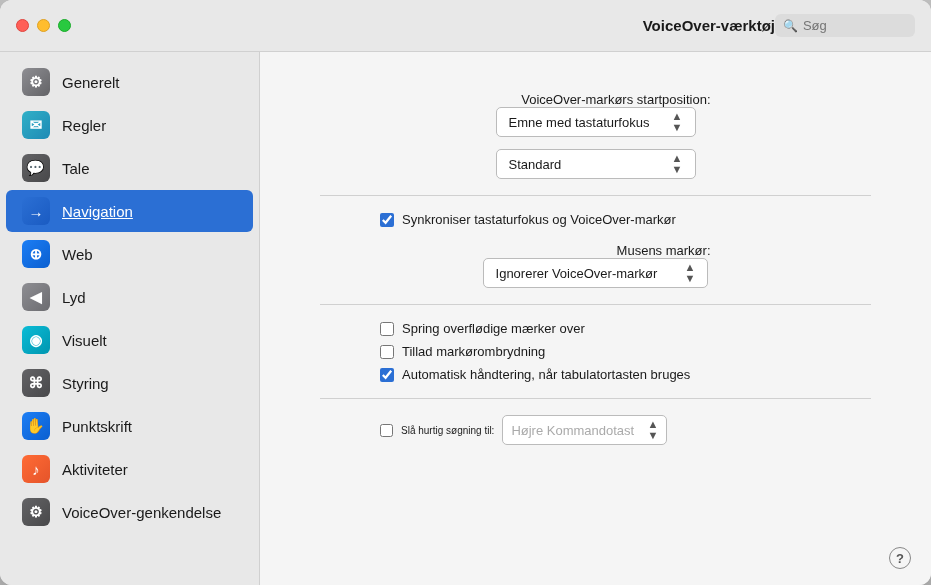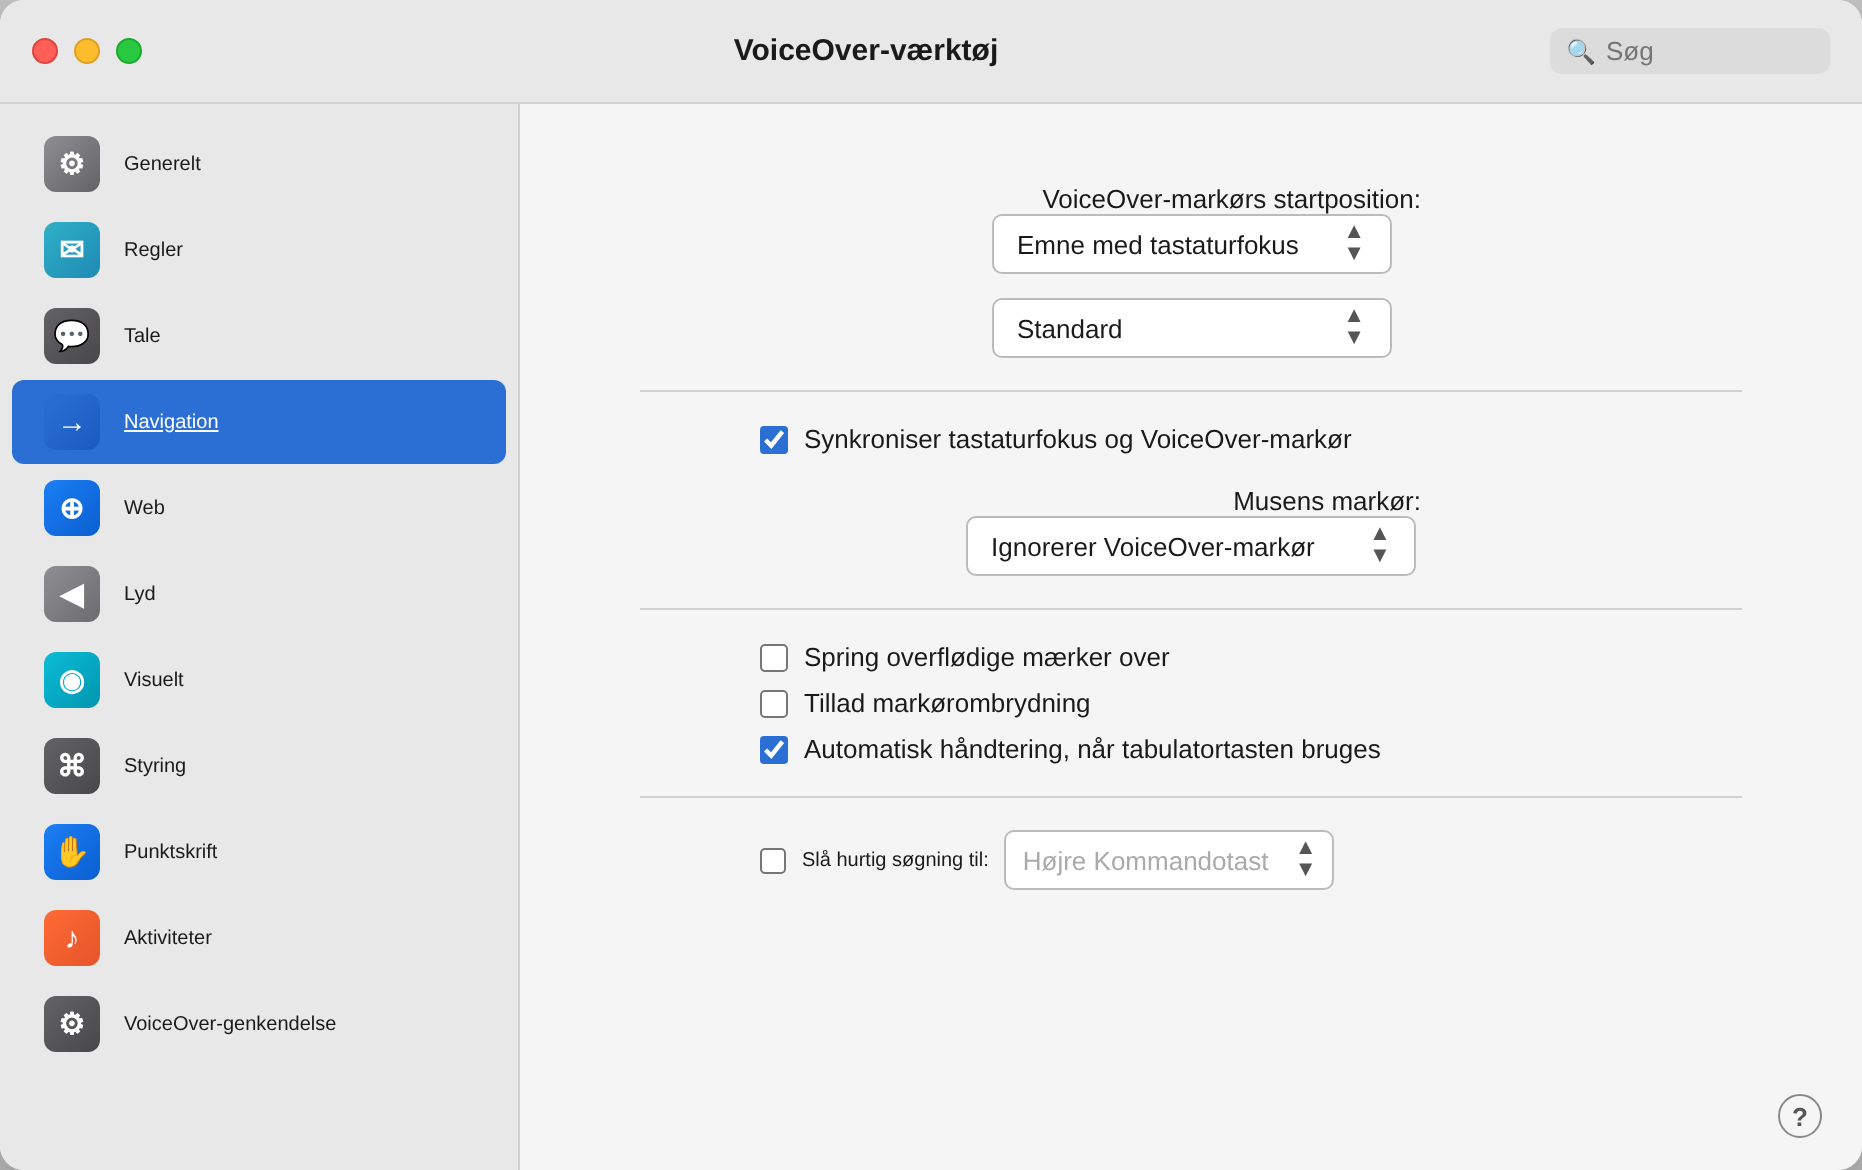--- a/index.html
+++ b/index.html
@@ -41,21 +41,21 @@
       width: 13px;
       height: 13px;
       border-radius: 50%;
       cursor: pointer;
     }
     .traffic-light.close { background: #ff5f57; border: 1px solid #e0443e; }
     .traffic-light.minimize { background: #ffbd2e; border: 1px solid #dea123; }
     .traffic-light.maximize { background: #28c940; border: 1px solid #1aab29; }
     .titlebar-title {
       flex: 1;
-      text-align: center;
+      text-align: right;
       font-size: 15px;
       font-weight: 600;
       color: #1a1a1a;
       padding-left: 20px;
     }
     .search-box {
       display: flex;
       align-items: center;
       background: #dcdcdc;
       border-radius: 6px;
@@ -98,21 +98,21 @@
       gap: 12px;
     }
     .sidebar-item.active {
       background: #2b6fd4;
     }
     .sidebar-item.active .sidebar-item-label {
       color: white;
       text-decoration: underline;
     }
     .sidebar-item-label {
-      font-size: 10px;
+      font-size: 15px;
       color: #1a1a1a;
     }
     .sidebar-icon {
       width: 28px;
       height: 28px;
       border-radius: 6px;
       display: flex;
       align-items: center;
       justify-content: center;
       font-size: 16px;

